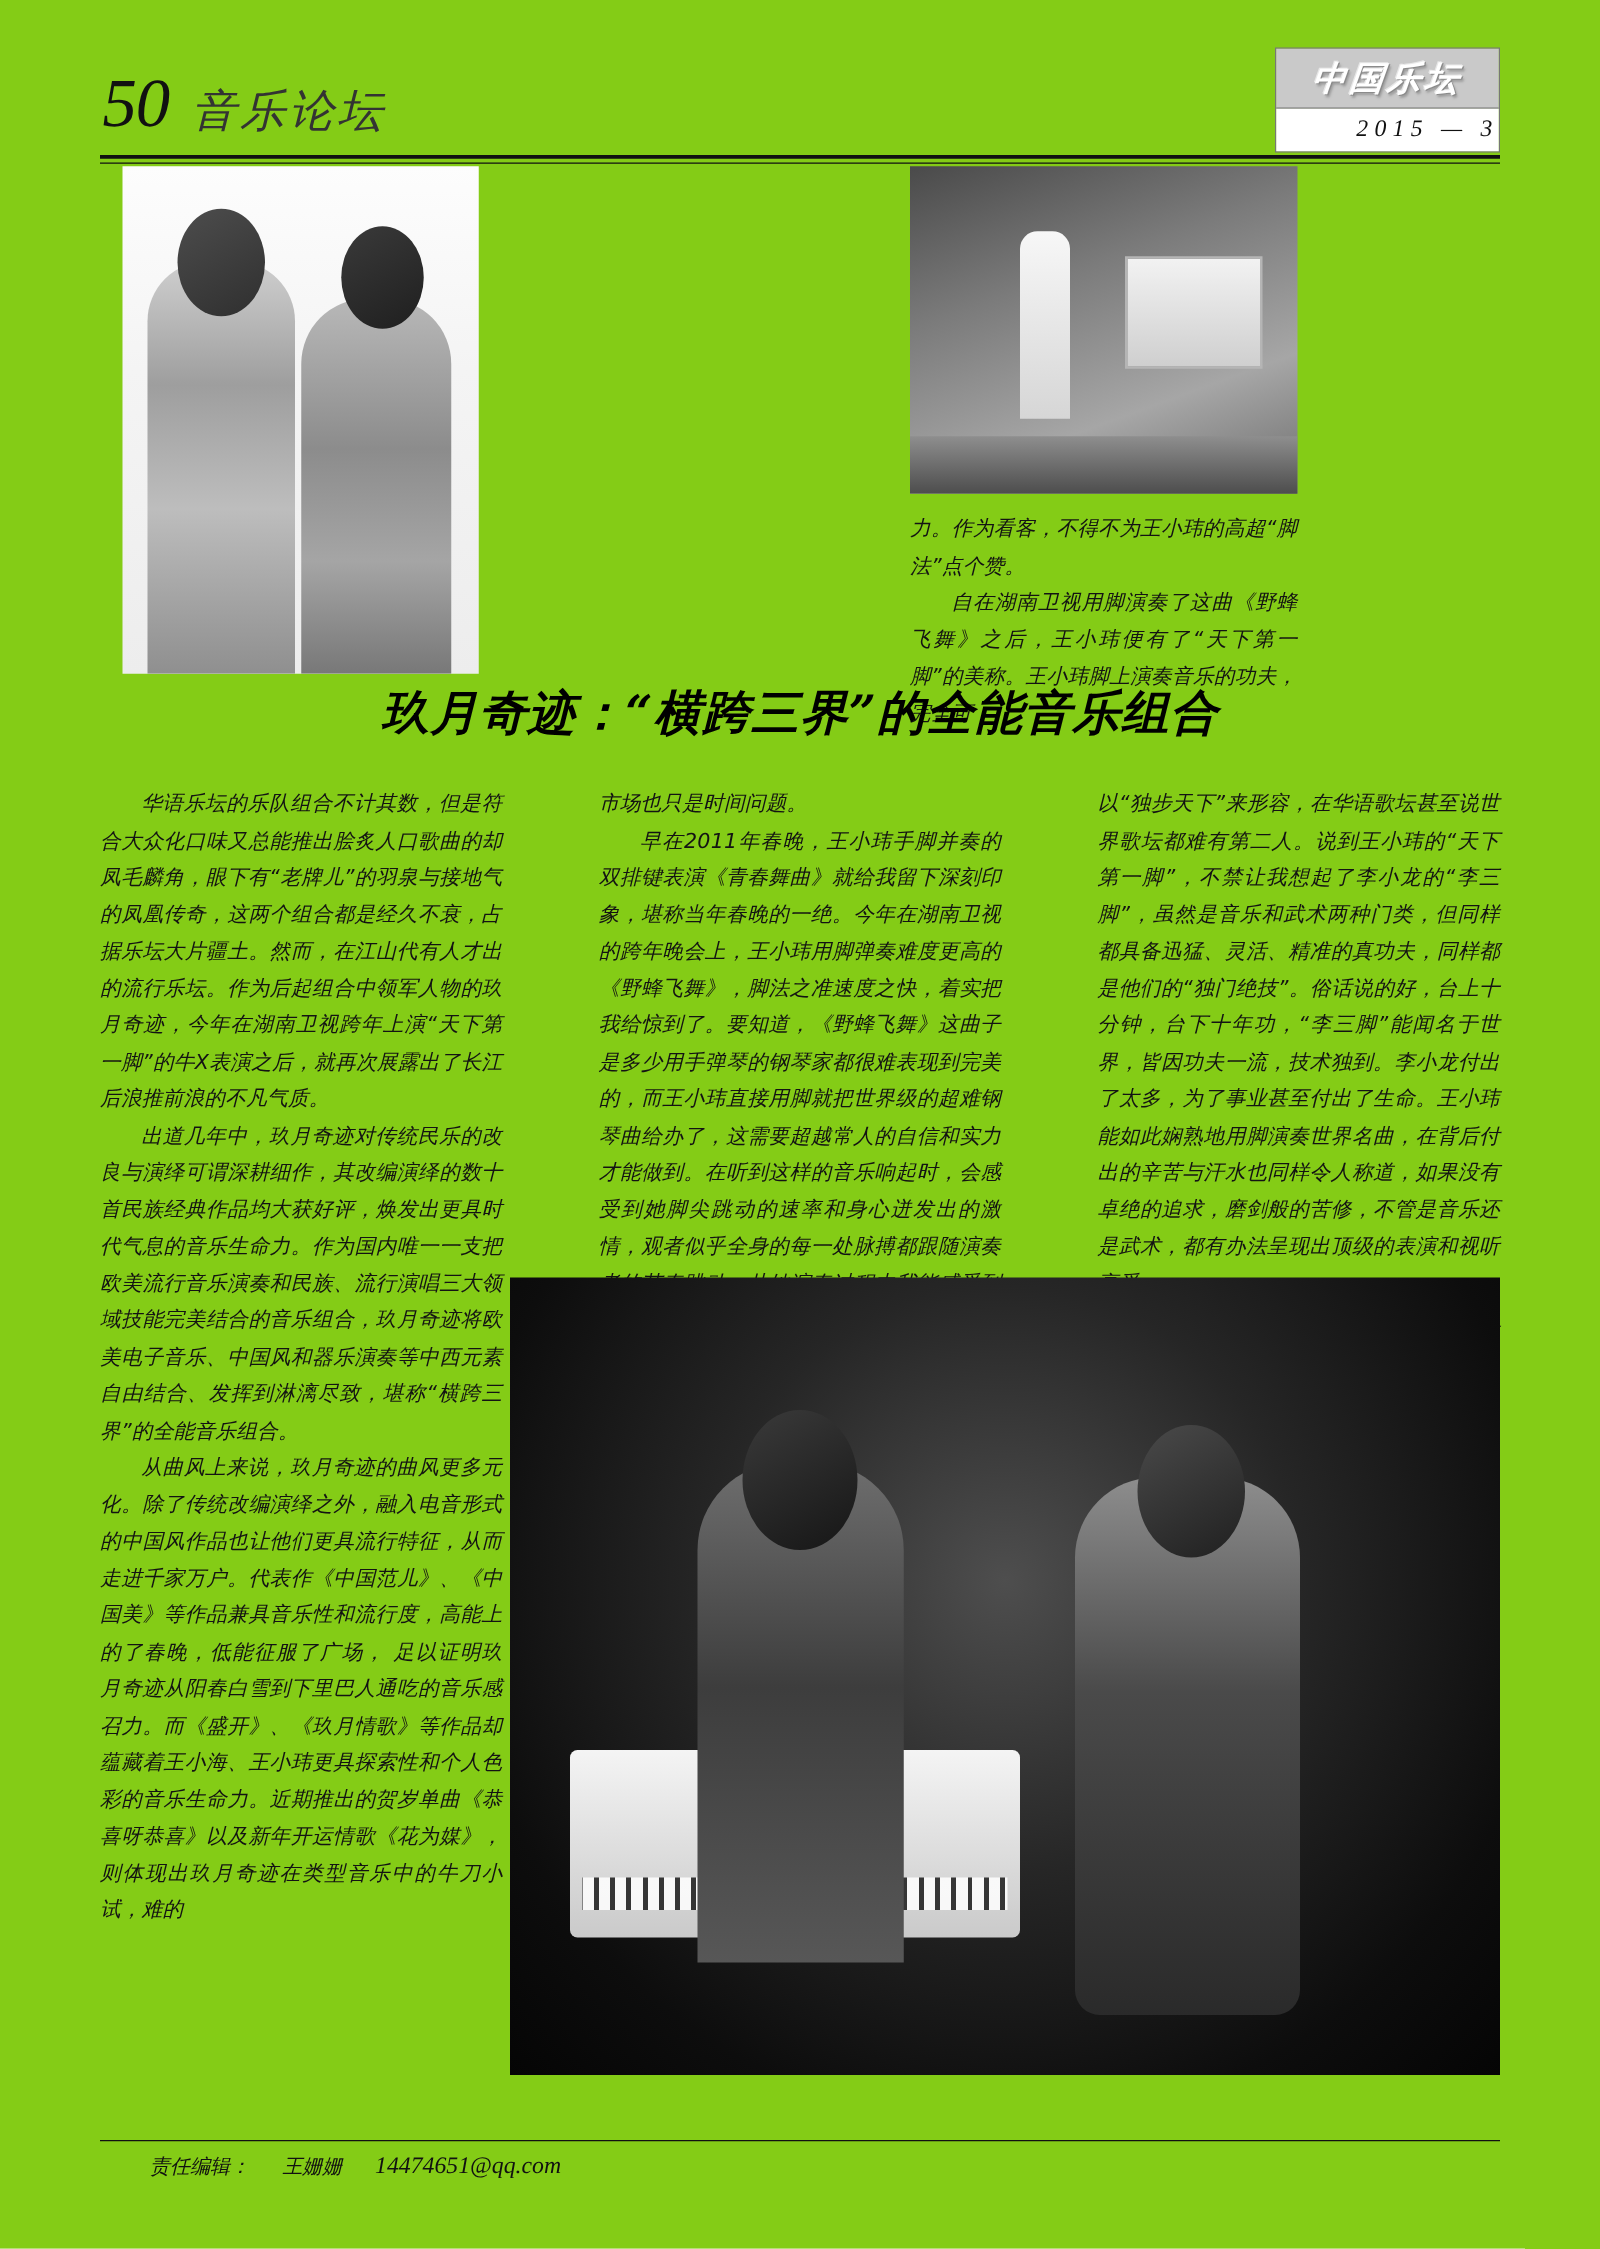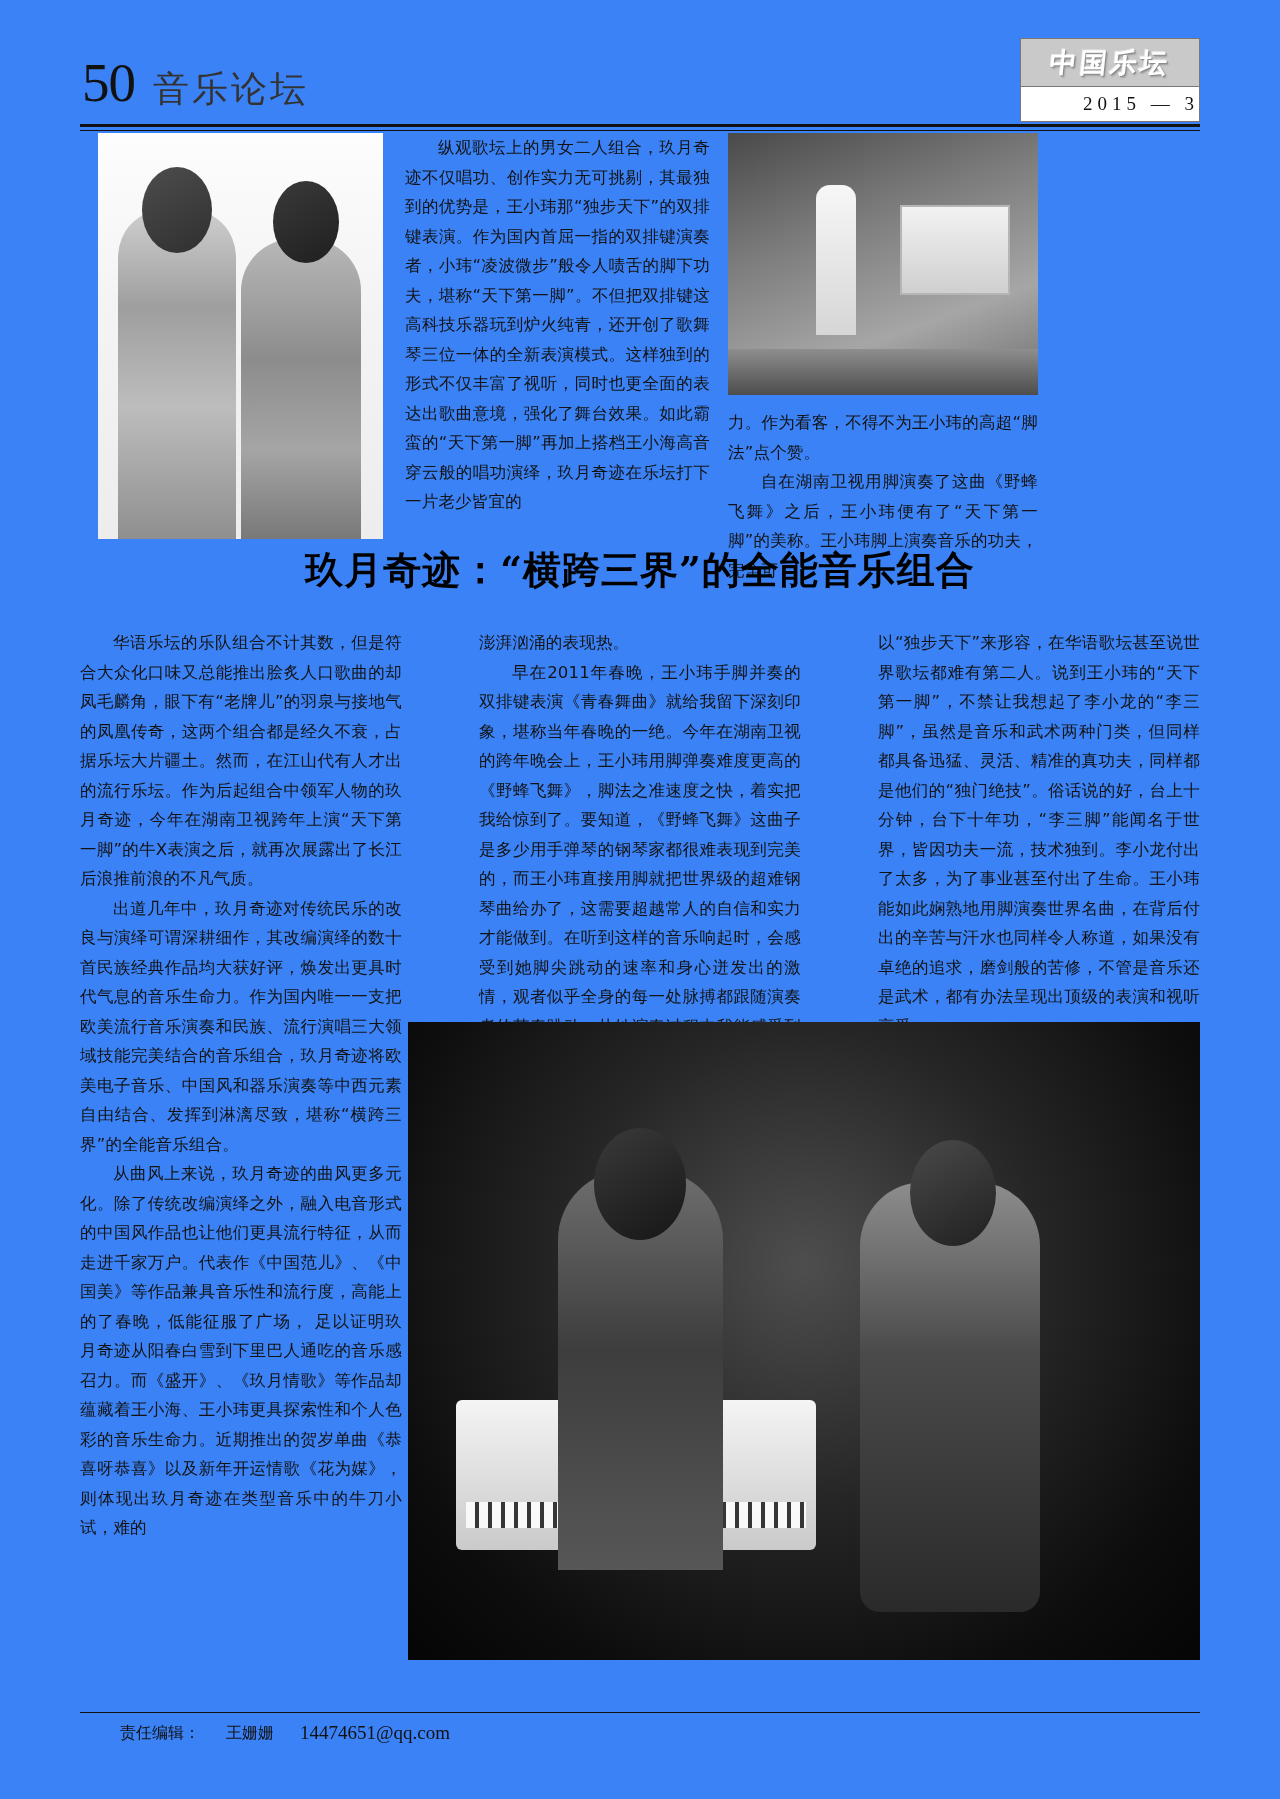--- a/index.html
+++ b/index.html
@@ -2,21 +2,21 @@
 <html><head>
 <meta charset="utf-8">
 <style>
   * { box-sizing: border-box; margin: 0; padding: 0; }
   html, body {
     width: 1280px; height: 1799px;
     background: #ffffff;
     font-family: "Liberation Sans", "DejaVu Sans", sans-serif;
     color: #111;
   }
-  .page { position: relative; width: 1280px; height: 1799px; background:#3b82f6; overflow:hidden; }
+  .page { position: relative; width: 1280px; height: 1799px; background:#84cc16; overflow:hidden;font-style:italic; }
 
   
   .masthead { position:absolute; left:0; top:0; width:1280px; height:128px; }
   .folio { position:absolute; left:82px; top:55px; display:flex; align-items:baseline; gap:18px; }
   .folio-num { font-size:55px; font-weight:400; letter-spacing:-1px; line-height:1; color:#111;
                font-family:"Liberation Serif","DejaVu Serif",serif; }
   .folio-sec { font-size:36px; letter-spacing:3px; color:#333; font-weight:400;
                font-family:"DejaVu Sans", sans-serif; }
 
   .logo-box { position:absolute; right:80px; top:38px; width:180px; border:1.5px solid #777; }
@@ -138,21 +138,20 @@
   <div class="top-sec">
 
     <div class="photo photo-duo">
       <div class="duo-figL"></div>
       <div class="duo-headL"></div>
       <div class="duo-figR"></div>
       <div class="duo-headR"></div>
     </div>
 
     <div class="bodytext col-top-a">
-      <p>纵观歌坛上的男女二人组合，玖月奇迹不仅唱功、创作实力无可挑剔，其最独到的优势是，王小玮那“独步天下”的双排键表演。作为国内首屈一指的双排键演奏者，小玮“凌波微步”般令人啧舌的脚下功夫，堪称“天下第一脚”。不但把双排键这高科技乐器玩到炉火纯青，还开创了歌舞琴三位一体的全新表演模式。这样独到的形式不仅丰富了视听，同时也更全面的表达出歌曲意境，强化了舞台效果。如此霸蛮的“天下第一脚”再加上搭档王小海高音穿云般的唱功演绎，玖月奇迹在乐坛打下一片老少皆宜的</p>
     </div>
 
     <div class="photo photo-stage">
       <div class="stage-floor"></div>
       <div class="stage-perf"></div>
       <div class="stage-organ"></div>
     </div>
 
     <div class="bodytext col-top-b">
       <p class="noind">力。作为看客，不得不为王小玮的高超“脚法”点个赞。</p>
@@ -164,21 +163,21 @@
 
   <div class="cols">
 
     <div class="col c1 bodytext">
       <p>华语乐坛的乐队组合不计其数，但是符合大众化口味又总能推出脍炙人口歌曲的却凤毛麟角，眼下有“老牌儿”的羽泉与接地气的凤凰传奇，这两个组合都是经久不衰，占据乐坛大片疆土。然而，在江山代有人才出的流行乐坛。作为后起组合中领军人物的玖月奇迹，今年在湖南卫视跨年上演“天下第一脚”的牛X表演之后，就再次展露出了长江后浪推前浪的不凡气质。</p>
       <p>出道几年中，玖月奇迹对传统民乐的改良与演绎可谓深耕细作，其改编演绎的数十首民族经典作品均大获好评，焕发出更具时代气息的音乐生命力。作为国内唯一一支把欧美流行音乐演奏和民族、流行演唱三大领域技能完美结合的音乐组合，玖月奇迹将欧美电子音乐、中国风和器乐演奏等中西元素自由结合、发挥到淋漓尽致，堪称“横跨三界”的全能音乐组合。</p>
       <p>从曲风上来说，玖月奇迹的曲风更多元化。除了传统改编演绎之外，融入电音形式的中国风作品也让他们更具流行特征，从而走进千家万户。代表作《中国范儿》、《中国美》等作品兼具音乐性和流行度，高能上的了春晚，低能征服了广场， 足以证明玖月奇迹从阳春白雪到下里巴人通吃的音乐感召力。而《盛开》、《玖月情歌》等作品却蕴藏着王小海、王小玮更具探索性和个人色彩的音乐生命力。近期推出的贺岁单曲《恭喜呀恭喜》以及新年开运情歌《花为媒》，则体现出玖月奇迹在类型音乐中的牛刀小试，难的</p>
     </div>
 
     <div class="col c2 bodytext">
-      <p class="noind">澎湃汹涌的表现热。</p>
+      <p class="noind">市场也只是时间问题。</p>
       <p>早在2011年春晚，王小玮手脚并奏的双排键表演《青春舞曲》就给我留下深刻印象，堪称当年春晚的一绝。今年在湖南卫视的跨年晚会上，王小玮用脚弹奏难度更高的《野蜂飞舞》，脚法之准速度之快，着实把我给惊到了。要知道，《野蜂飞舞》这曲子是多少用手弹琴的钢琴家都很难表现到完美的，而王小玮直接用脚就把世界级的超难钢琴曲给办了，这需要超越常人的自信和实力才能做到。在听到这样的音乐响起时，会感受到她脚尖跳动的速率和身心迸发出的激情，观者似乎全身的每一处脉搏都跟随演奏者的节奏跳动。从她演奏过程中我能感受到抑制不住的舞台激情、澎湃汹涌的表现热</p>
     </div>
 
     <div class="col c3 bodytext">
       <p class="noind">以“独步天下”来形容，在华语歌坛甚至说世界歌坛都难有第二人。说到王小玮的“天下第一脚”，不禁让我想起了李小龙的“李三脚”，虽然是音乐和武术两种门类，但同样都具备迅猛、灵活、精准的真功夫，同样都是他们的“独门绝技”。俗话说的好，台上十分钟，台下十年功，“李三脚”能闻名于世界，皆因功夫一流，技术独到。李小龙付出了太多，为了事业甚至付出了生命。王小玮能如此娴熟地用脚演奏世界名曲，在背后付出的辛苦与汗水也同样令人称道，如果没有卓绝的追求，磨剑般的苦修，不管是音乐还是武术，都有办法呈现出顶级的表演和视听享受。</p>
       <div class="byline">文/小义大道</div>
     </div>
   </div>
 
   <div class="photo photo-big">

